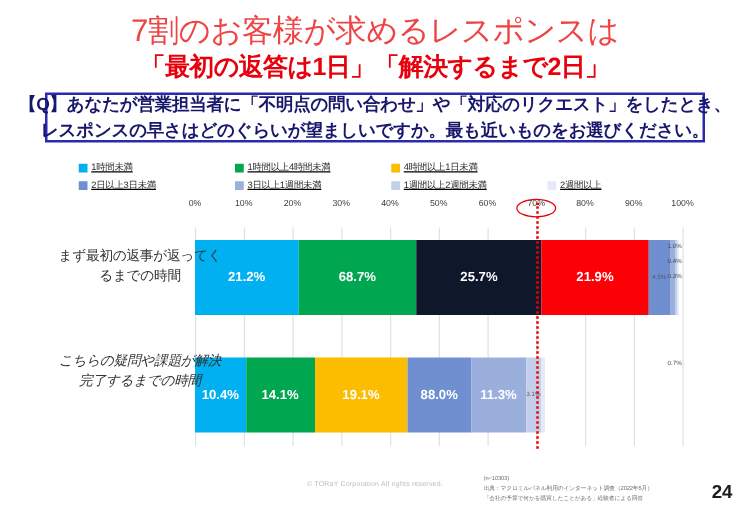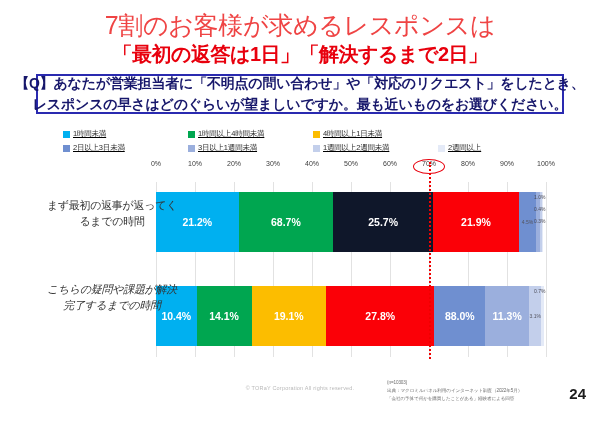--- a/index.html
+++ b/index.html
@@ -180,21 +180,20 @@
         </div>
         <div class="outlabels" style="top: 10px; left: 0px; width: 390px;">
           <div class="outlab" style="left: 378px; top: 2px;">1.0%</div>
           <div class="outlab" style="left: 378px; top: 14px;">0.4%</div>
           <div class="outlab" style="left: 378px; top: 26px;">0.3%</div>
         </div>
         <div class="bar" style="top: 104px;">
           <div class="seg big" style="width: 40.56px; background: rgb(0, 176, 240);">10.4%</div>
           <div class="seg big" style="width: 54.99px; background: rgb(0, 166, 80);">14.1%</div>
           <div class="seg big" style="width: 74.49px; background: rgb(252, 189, 0);">19.1%</div>
-          <div class="seg big" style="width: 108.42px; background: rgb(251, 0, 7);">27.8%</div>
           <div class="seg big" style="width: 50.7px; background: rgb(111, 143, 208);">88.0%</div>
           <div class="seg big" style="width: 44.07px; background: rgb(155, 175, 221);">11.3%</div>
           <div class="seg tiny2" style="width: 12.09px; background: rgb(195, 207, 235);">3.1%</div>
           <div class="seg tiny" style="width: 2.73px; background: rgb(228, 234, 247);"></div>
         </div>
         <div class="outlabels" style="top: 104px; left: 0px; width: 390px;">
           <div class="outlab" style="left: 378px; top: 2px;">0.7%</div>
         </div>
         <div class="marker-70" style="left: 273px;"></div>
       </div>

